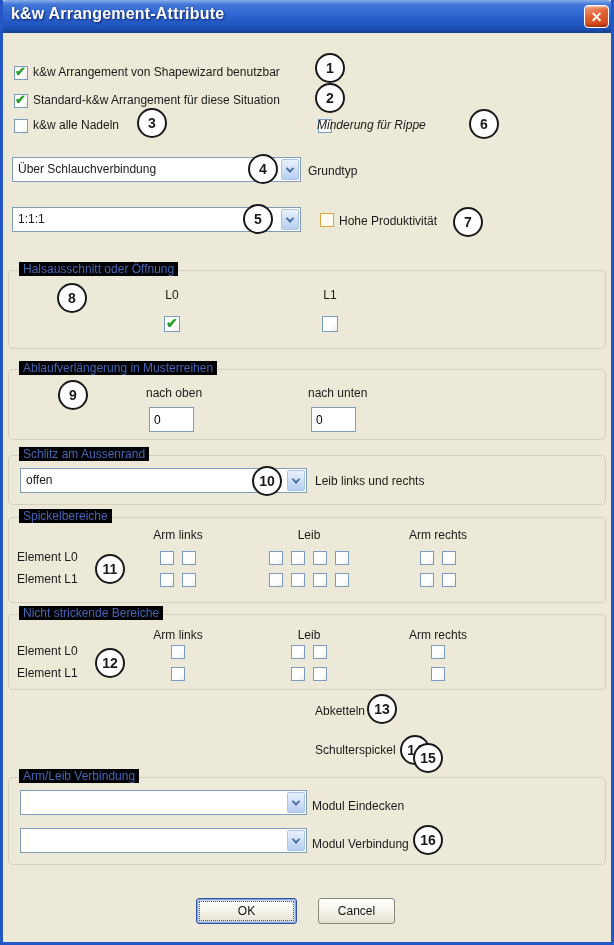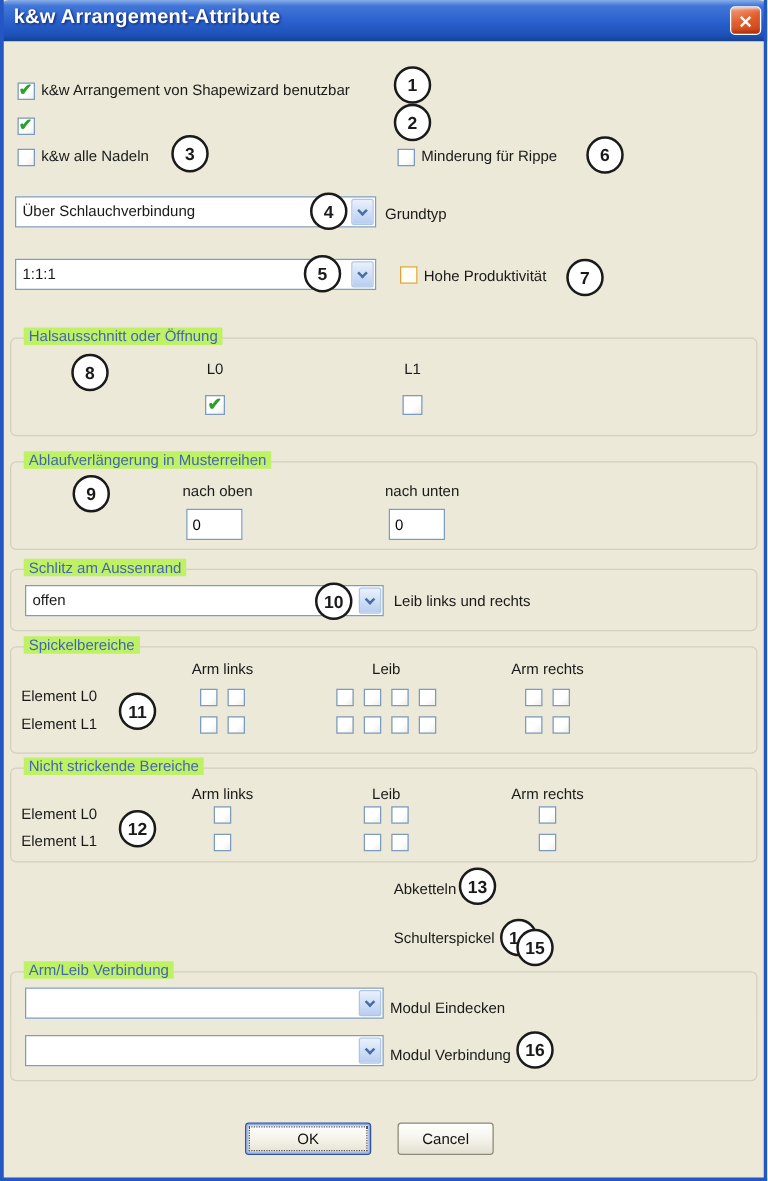--- a/index.html
+++ b/index.html
@@ -30,21 +30,21 @@
   .cb.checked::after{content:"\2714";position:absolute;left:0px;top:-3px;font-size:13px;font-weight:700;color:#2BA02B;}
   .cb.big.checked::after{font-size:14px;top:-2px;left:1px;}
   .combo{position:absolute;height:25px;background:#fff;border:1px solid #7F9DB9;}
   .combo-text{position:absolute;left:5px;top:0;line-height:23px;font-size:12px;white-space:nowrap;}
   .combo-btn{position:absolute;top:1px;right:1px;width:18px;bottom:1px;border:1px solid #AEC5E8;border-radius:2px;
     background:linear-gradient(180deg,#E9F1FC 0%,#D0E0F7 50%,#B8CEF0 100%);
     display:flex;align-items:center;justify-content:center;}
   .chev{width:6px;height:6px;border-right:2px solid #4A6FA5;border-bottom:2px solid #4A6FA5;
     transform:rotate(45deg) translate(-1px,-1px);}
   .group{position:absolute;border:1px solid #D4D0BF;border-radius:5px;}
-  .group-title{position:absolute;top:-9px;left:10px;background:#bef264;padding:0 4px;font-size:12px;
+  .group-title{position:absolute;top:-9px;left:10px;background:#000000;padding:0 4px;font-size:12px;
     color:#4565B5;white-space:nowrap;}
   .grid-head{position:absolute;transform:translateX(-50%);font-size:12px;white-space:nowrap;}
   .grid-rowlabel{position:absolute;font-size:12px;white-space:nowrap;}
   .tinput{position:absolute;width:45px;height:25px;border:1px solid #7F9DB9;font-size:12px;
     padding:0 0 0 4px;background:#fff;font-family:inherit;}
   .callout{position:absolute;width:30px;height:30px;border:2px solid #1A1A1A;border-radius:50%;background:#fff;
     display:flex;align-items:center;justify-content:center;font-size:14px;font-weight:700;z-index:6;}
   .btn{position:absolute;height:26px;background:linear-gradient(180deg,#FFFFFF 0%,#F4F2E8 55%,#E3E0D2 100%);
     border:1px solid #8D8878;border-radius:3px;font-size:12px;font-family:inherit;color:#111;cursor:default;}
   .btn-ok{border:1px solid #30549E;box-shadow:inset 0 0 0 1px #89A8E0, inset 0 0 0 2px #C4D3F0;
@@ -58,26 +58,27 @@
     <span class="title-text">k&amp;w Arrangement-Attribute</span>
     <div class="close-btn">
       <span>✕</span>
     </div>
   </div>
 
   <div class="cb checked" style="left:14px;top:66px;"></div>
   <span class="lbl" style="left:33px;top:65px;">k&amp;w Arrangement von Shapewizard benutzbar</span>
 
   <div class="cb checked" style="left:14px;top:94px;"></div>
+  <span class="lbl" style="left:33px;top:93px;">Standard-k&amp;w Arrangement für diese Situation</span>
 
   <div class="cb" style="left:14px;top:119px;"></div>
   <span class="lbl" style="left:33px;top:118px;">k&amp;w alle Nadeln</span>
 
   <div class="cb" style="left:318px;top:119px;"></div>
-  <span class="lbl" style="left:337px;top:118px;">Minderung für Rippe</span>
+  <span class="lbl" style="left:317px;top:118px;font-style:italic;">Minderung für Rippe</span>
 
   <div class="combo" style="left:12px;top:157px;width:289px;">
     <span class="combo-text">Über Schlauchverbindung</span>
     <div class="combo-btn">
         <div class="chev"></div>
       </div>
   </div>
   <span class="lbl" style="left:308px;top:164px;">Grundtyp</span>
 
   <div class="combo" style="left:12px;top:207px;width:289px;">

